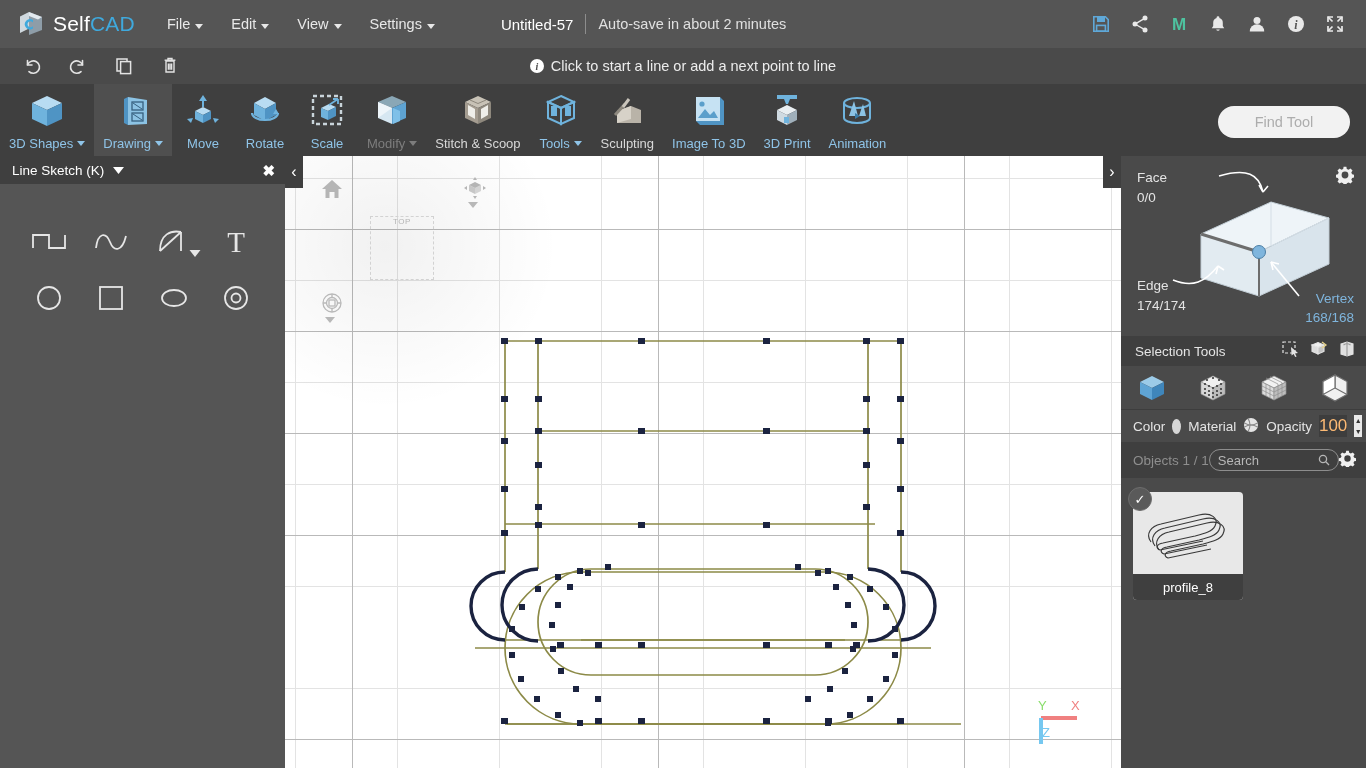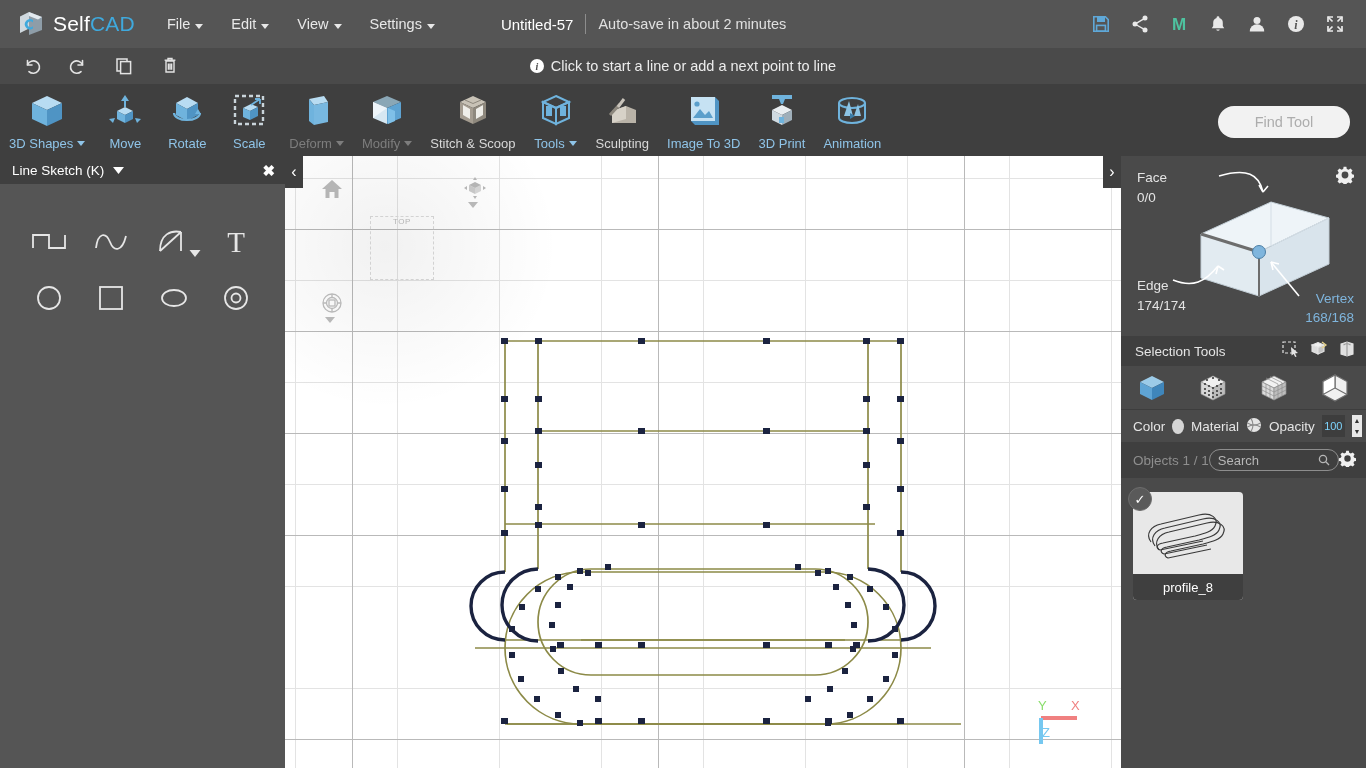--- a/index.html
+++ b/index.html
@@ -139,21 +139,21 @@
     height: 44px; background: #4a4a4a; display: flex; align-items: center; justify-content: space-around;
     border-bottom: 1px solid #3d3d3d;
   }
   .mode-btn { width: 46px; height: 38px; display: flex; align-items: center; justify-content: center; cursor: pointer; }
   .prop-row {
     height: 32px; background: #4a4a4a; display: flex; align-items: center; gap: 7px;
     padding: 0 4px 0 12px; color: #e4e4e4; font-size: 13.5px;
   }
   .color-dot { width: 15px; height: 15px; border-radius: 50%; background: #d6d6d6; cursor: pointer; }
   .opacity-box {
-    width: 30px; height: 22px; background: #3d3d3d; color: #7dd3fc; font-size: 11px;
+    width: 30px; height: 22px; background: #3d3d3d; color: #fdba74; font-size: 17px;
     display: flex; align-items: center; justify-content: center; cursor: text;
   }
   .spin { display: flex; flex-direction: column; width: 13px; height: 22px; background: #e9e9e9; cursor: pointer; }
   .spin div { flex: 1; display: flex; align-items: center; justify-content: center; font-size: 7px; color: #333; }
 
   .objects-row {
     height: 36px; background: #3f3f3f; display: flex; align-items: center; 
     padding: 0 10px 0 12px;
   }
   .objects-row .ocount { color: #8e8e8e; font-size: 13.5px; }
@@ -308,20 +308,35 @@
         <path d="M7 12 L22 19 L22 35 L7 28 Z" fill="#6fb3dd"></path>
         <path d="M37 12 L22 19 L22 35 L37 28 Z" fill="#4f94c4"></path>
       </svg>
     </div>
     <div class="rb-lbl">
       <span>3D Shapes</span>
           <i class="caret-s"></i>
     </div>
   </div>
 
+  <div class="rb active">
+    <div class="rb-ico">
+      <svg width="44" height="42" viewBox="0 0 44 42">
+        <path d="M13 8 L17 6 L17 34 L13 32 Z" fill="#4f94c4"></path>
+        <path d="M17 6 L36 9 L36 33 L17 34 Z" fill="#8cc3e4"></path>
+        <rect x="21" y="11" width="11" height="8" fill="none" stroke="#36607f" stroke-width="1.3"></rect>
+        <rect x="21" y="22" width="11" height="8" fill="none" stroke="#36607f" stroke-width="1.3"></rect>
+        <path d="M22 12 L31 18 M22 23 L31 29" stroke="#36607f" stroke-width="1"></path>
+      </svg>
+    </div>
+    <div class="rb-lbl">
+      <span>Drawing</span>
+          <i class="caret-s"></i>
+    </div>
+  </div>
 
   <div class="rb">
     <div class="rb-ico">
       <svg width="44" height="42" viewBox="0 0 44 42">
         <path d="M22 4 L26 10 H18 Z" fill="#6fb3dd"></path>
             <path d="M22 9 V16" stroke="#6fb3dd" stroke-width="2"></path>
         <path d="M22 16 L30 20 L22 24 L14 20 Z" fill="#b8dcf2"></path>
         <path d="M14 20 L22 24 L22 32 L14 28 Z" fill="#6fb3dd"></path>
         <path d="M30 20 L22 24 L22 32 L30 28 Z" fill="#4f94c4"></path>
         <path d="M10 32 L6 28 L12 27 Z" fill="#6fb3dd"></path>
@@ -356,33 +371,20 @@
         <path d="M16 17 L23 20 L23 29 L16 26 Z" fill="#6fb3dd"></path>
         <path d="M31 16 L23 20 L23 29 L31 25 Z" fill="#4f94c4"></path>
         <path d="M24 14 L33 8 M33 8 H28 M33 8 V13" stroke="#6fb3dd" stroke-width="1.8" fill="none"></path>
       </svg>
     </div>
     <div class="rb-lbl">
           <span>Scale</span>
         </div>
   </div>
 
-  <div class="rb">
-    <div class="rb-ico">
-      <svg width="44" height="42" viewBox="0 0 44 42">
-        <path d="M14 8 L29 5 L33 11 L19 14 Z" fill="#b8dcf2"></path>
-        <path d="M14 8 L19 14 L19 34 L14 30 Z" fill="#6fb3dd"></path>
-        <path d="M33 11 L19 14 L19 34 L33 31 Z" fill="#78b8e0"></path>
-      </svg>
-    </div>
-    <div class="rb-lbl dim">
-      <span>Deform</span>
-          <i class="caret-s"></i>
-    </div>
-  </div>
 
   <div class="rb">
     <div class="rb-ico">
       <svg width="44" height="42" viewBox="0 0 44 42">
         <path d="M22 5 L36 11 L22 17 L8 11 Z" fill="#8aa7b6"></path>
         <path d="M8 11 L22 17 L22 33 L8 27 Z" fill="#d6e7f2"></path>
         <path d="M36 11 L22 17 L22 33 L36 27 Z" fill="#5ea3d2"></path>
         <path d="M8 11 L22 17 L8 27 Z" fill="#eef5fa"></path>
         <path d="M23 17 L30 20 L30 30 L23 33 Z" fill="#7fc0e8"></path>
       </svg>

